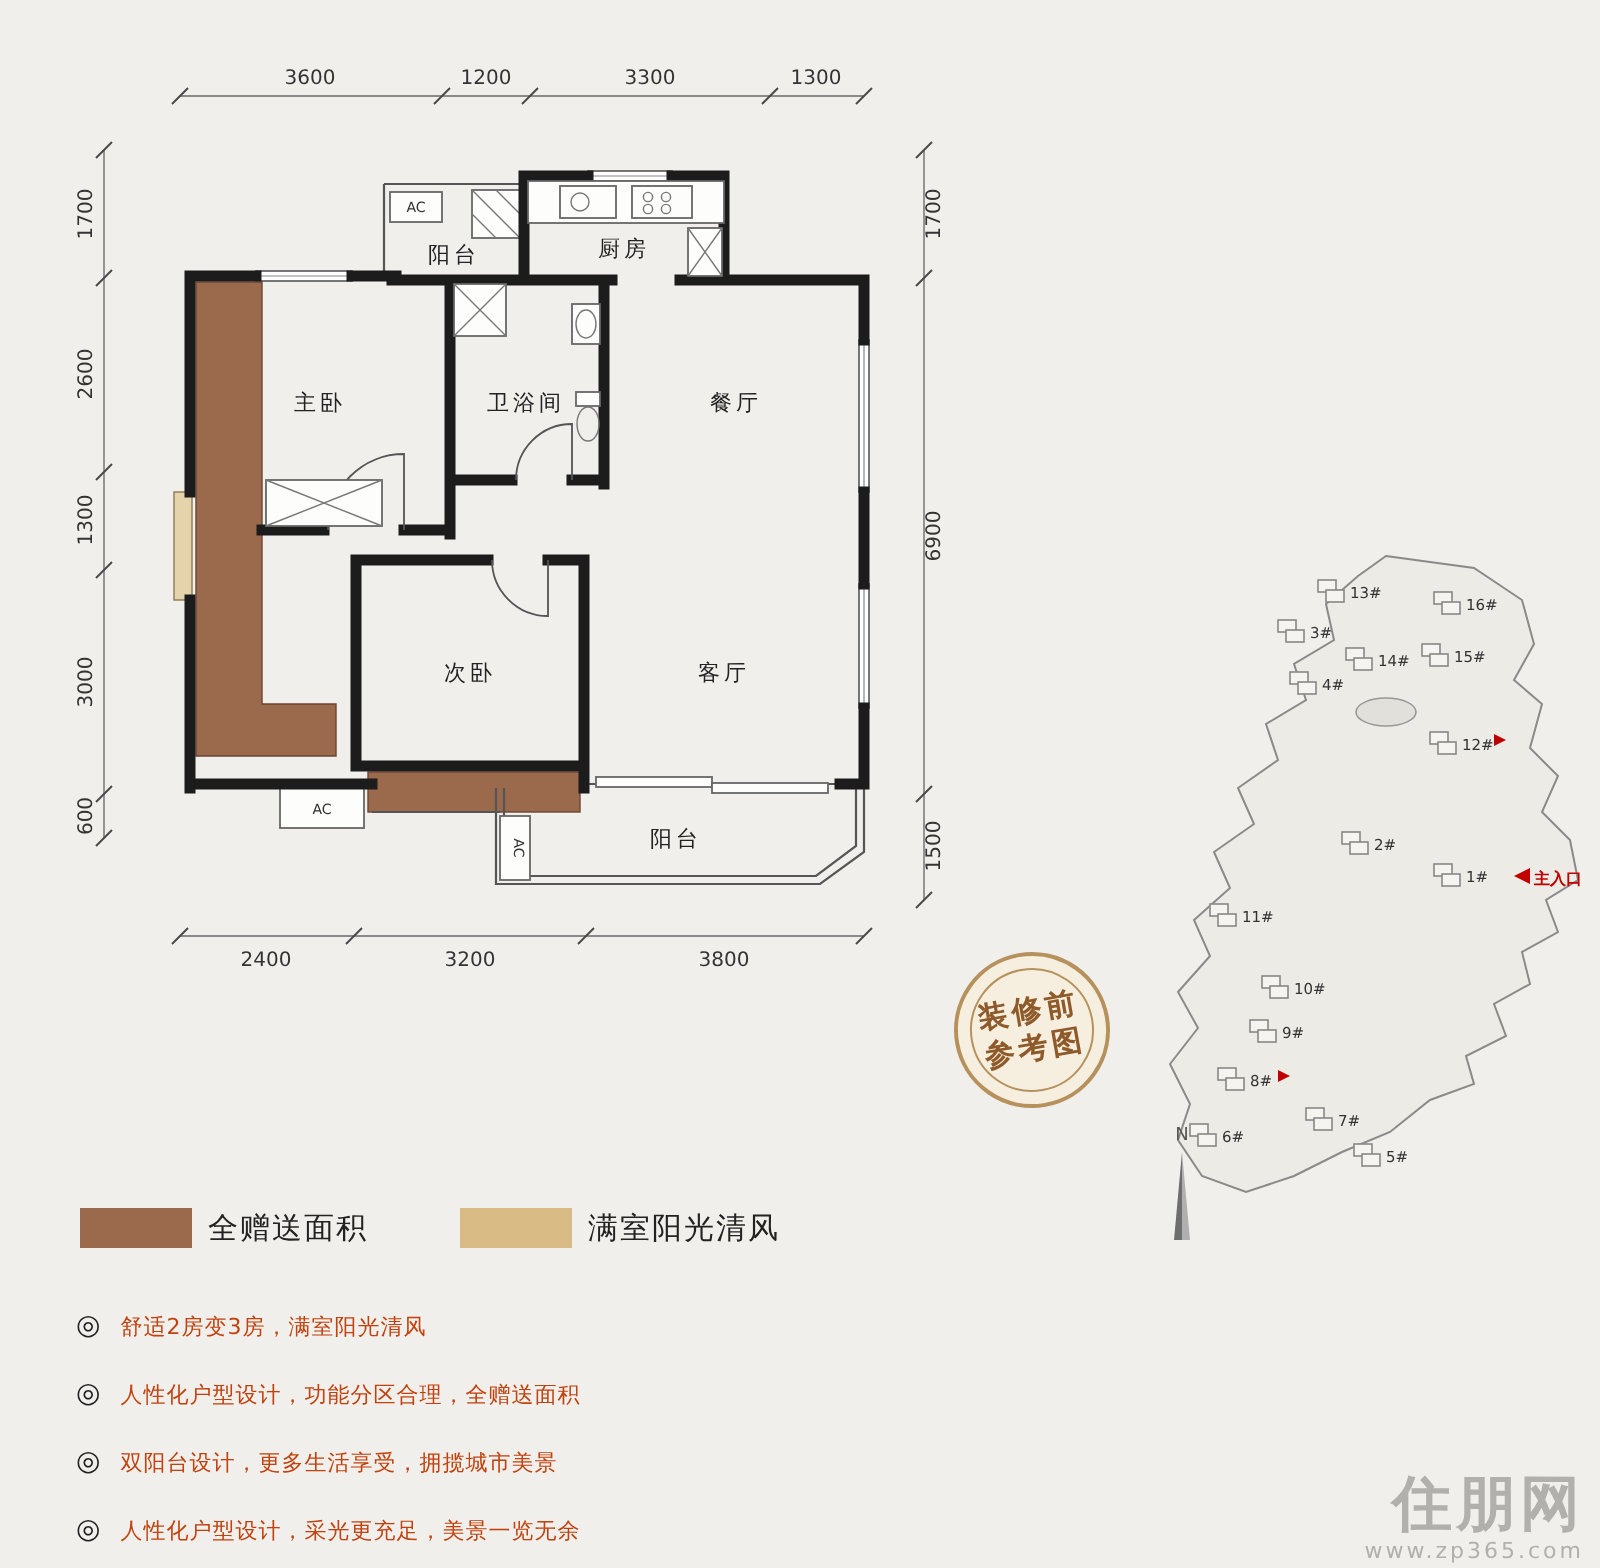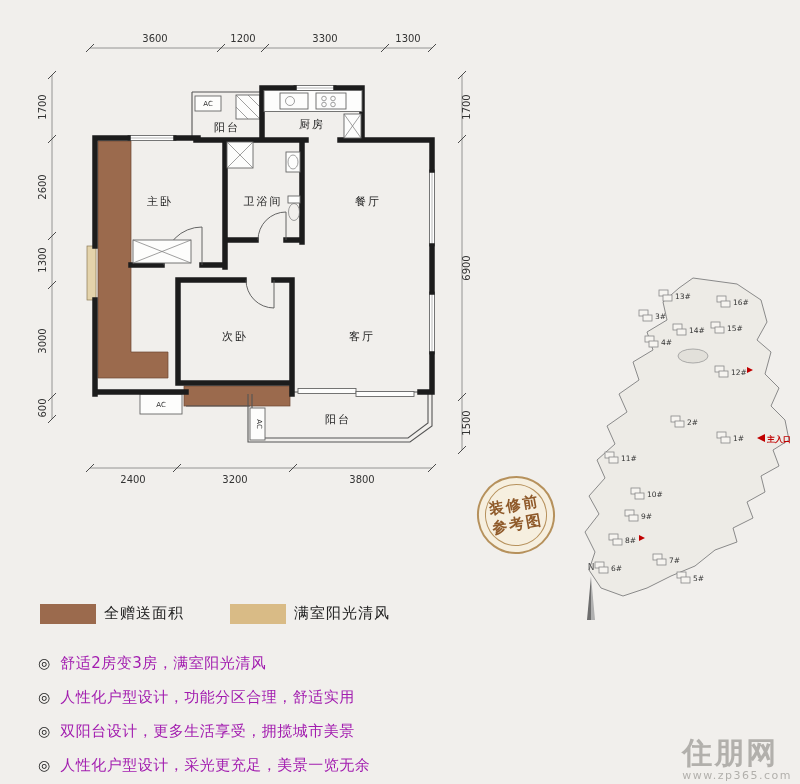--- a/index.html
+++ b/index.html
@@ -36,34 +36,34 @@
 
   
   .stamp{position:absolute;left:477px;top:476px;width:74px;height:74px;border-radius:50%;
     border:2px solid #b6915c;background:#f6efdf;display:flex;align-items:center;justify-content:center;
     transform:rotate(-10deg);}
   .stamp-inner{width:60px;height:60px;border:1px solid #b6915c;border-radius:50%;
     display:flex;flex-direction:column;align-items:center;justify-content:center;}
   .stamp-line{font-size:15px;font-weight:bold;color:#8f5a2a;letter-spacing:2px;line-height:1.25;}
 
   
-  .legend{position:absolute;left:40px;top:604px;display:flex;align-items:flex-start;}
+  .legend{position:absolute;left:40px;top:604px;display:flex;align-items:center;}
   .swatch{width:56px;height:20px;display:inline-block;}
   .swatch.full{background:#9b6a4d;}
   .swatch.half{background:#d9bb86;margin-left:46px;}
   .legend-label{font-size:15px;color:#222;margin-left:8px;letter-spacing:1px;}
 
   
   .features{position:absolute;left:38px;top:646px;}
   .feature-line{display:flex;align-items:center;height:34px;}
   .bullet{font-size:14px;color:#222;margin-right:10px;}
-  .feature-text{font-size:15px;color:#a21caf;letter-spacing:0.5px;}
-
-  
-  .watermark{position:absolute;right:8px;bottom:2px;color:#b2b0ac;}
+  .feature-text{font-size:11px;color:#c2410c;letter-spacing:0.5px;}
+
+  
+  .watermark{position:absolute;right:8px;bottom:2px;text-align:right;color:#b2b0ac;}
   .wm-brand{font-size:30px;font-weight:bold;letter-spacing:2px;line-height:1;}
   .wm-url{font-size:11px;letter-spacing:1.5px;margin-top:1px;}
 </style>
 </head>
 <body>
 
 <div id="canvas">
 
   <svg class="plan-svg" width="500" height="500" viewBox="0 0 500 500">
 
@@ -316,21 +316,21 @@
     <span class="legend-label">满室阳光清风</span>
   </div>
 
   <div class="features">
     <div class="feature-line">
       <span class="bullet">◎</span>
       <span class="feature-text">舒适2房变3房，满室阳光清风</span>
     </div>
     <div class="feature-line">
       <span class="bullet">◎</span>
-      <span class="feature-text">人性化户型设计，功能分区合理，舒适实用</span>
+      <span class="feature-text">人性化户型设计，功能分区合理，全赠送面积</span>
     </div>
     <div class="feature-line">
       <span class="bullet">◎</span>
       <span class="feature-text">双阳台设计，更多生活享受，拥揽城市美景</span>
     </div>
     <div class="feature-line">
       <span class="bullet">◎</span>
       <span class="feature-text">人性化户型设计，采光更充足，美景一览无余</span>
     </div>
   </div>

